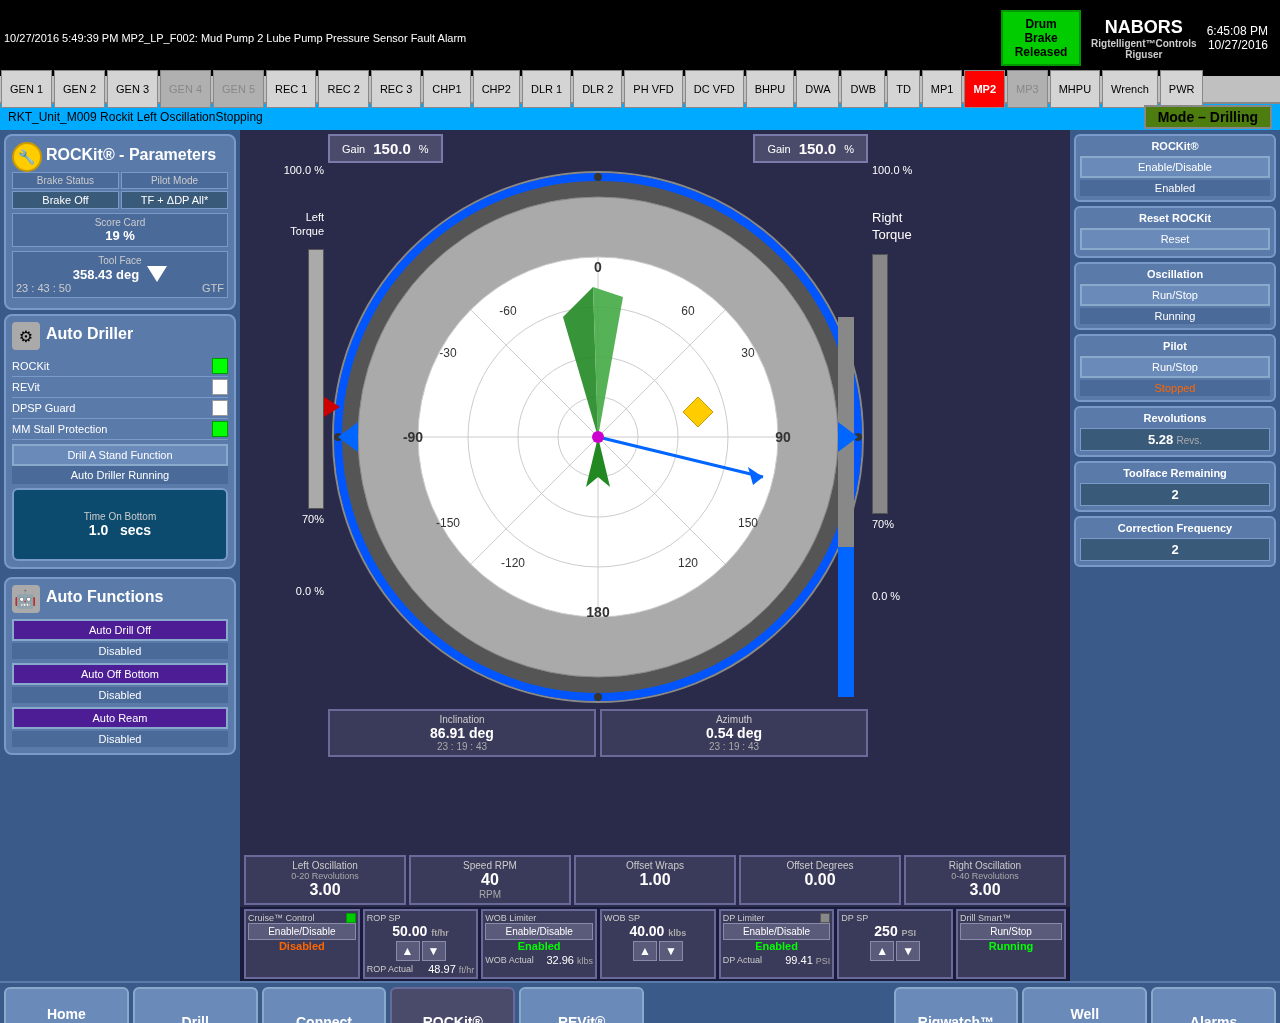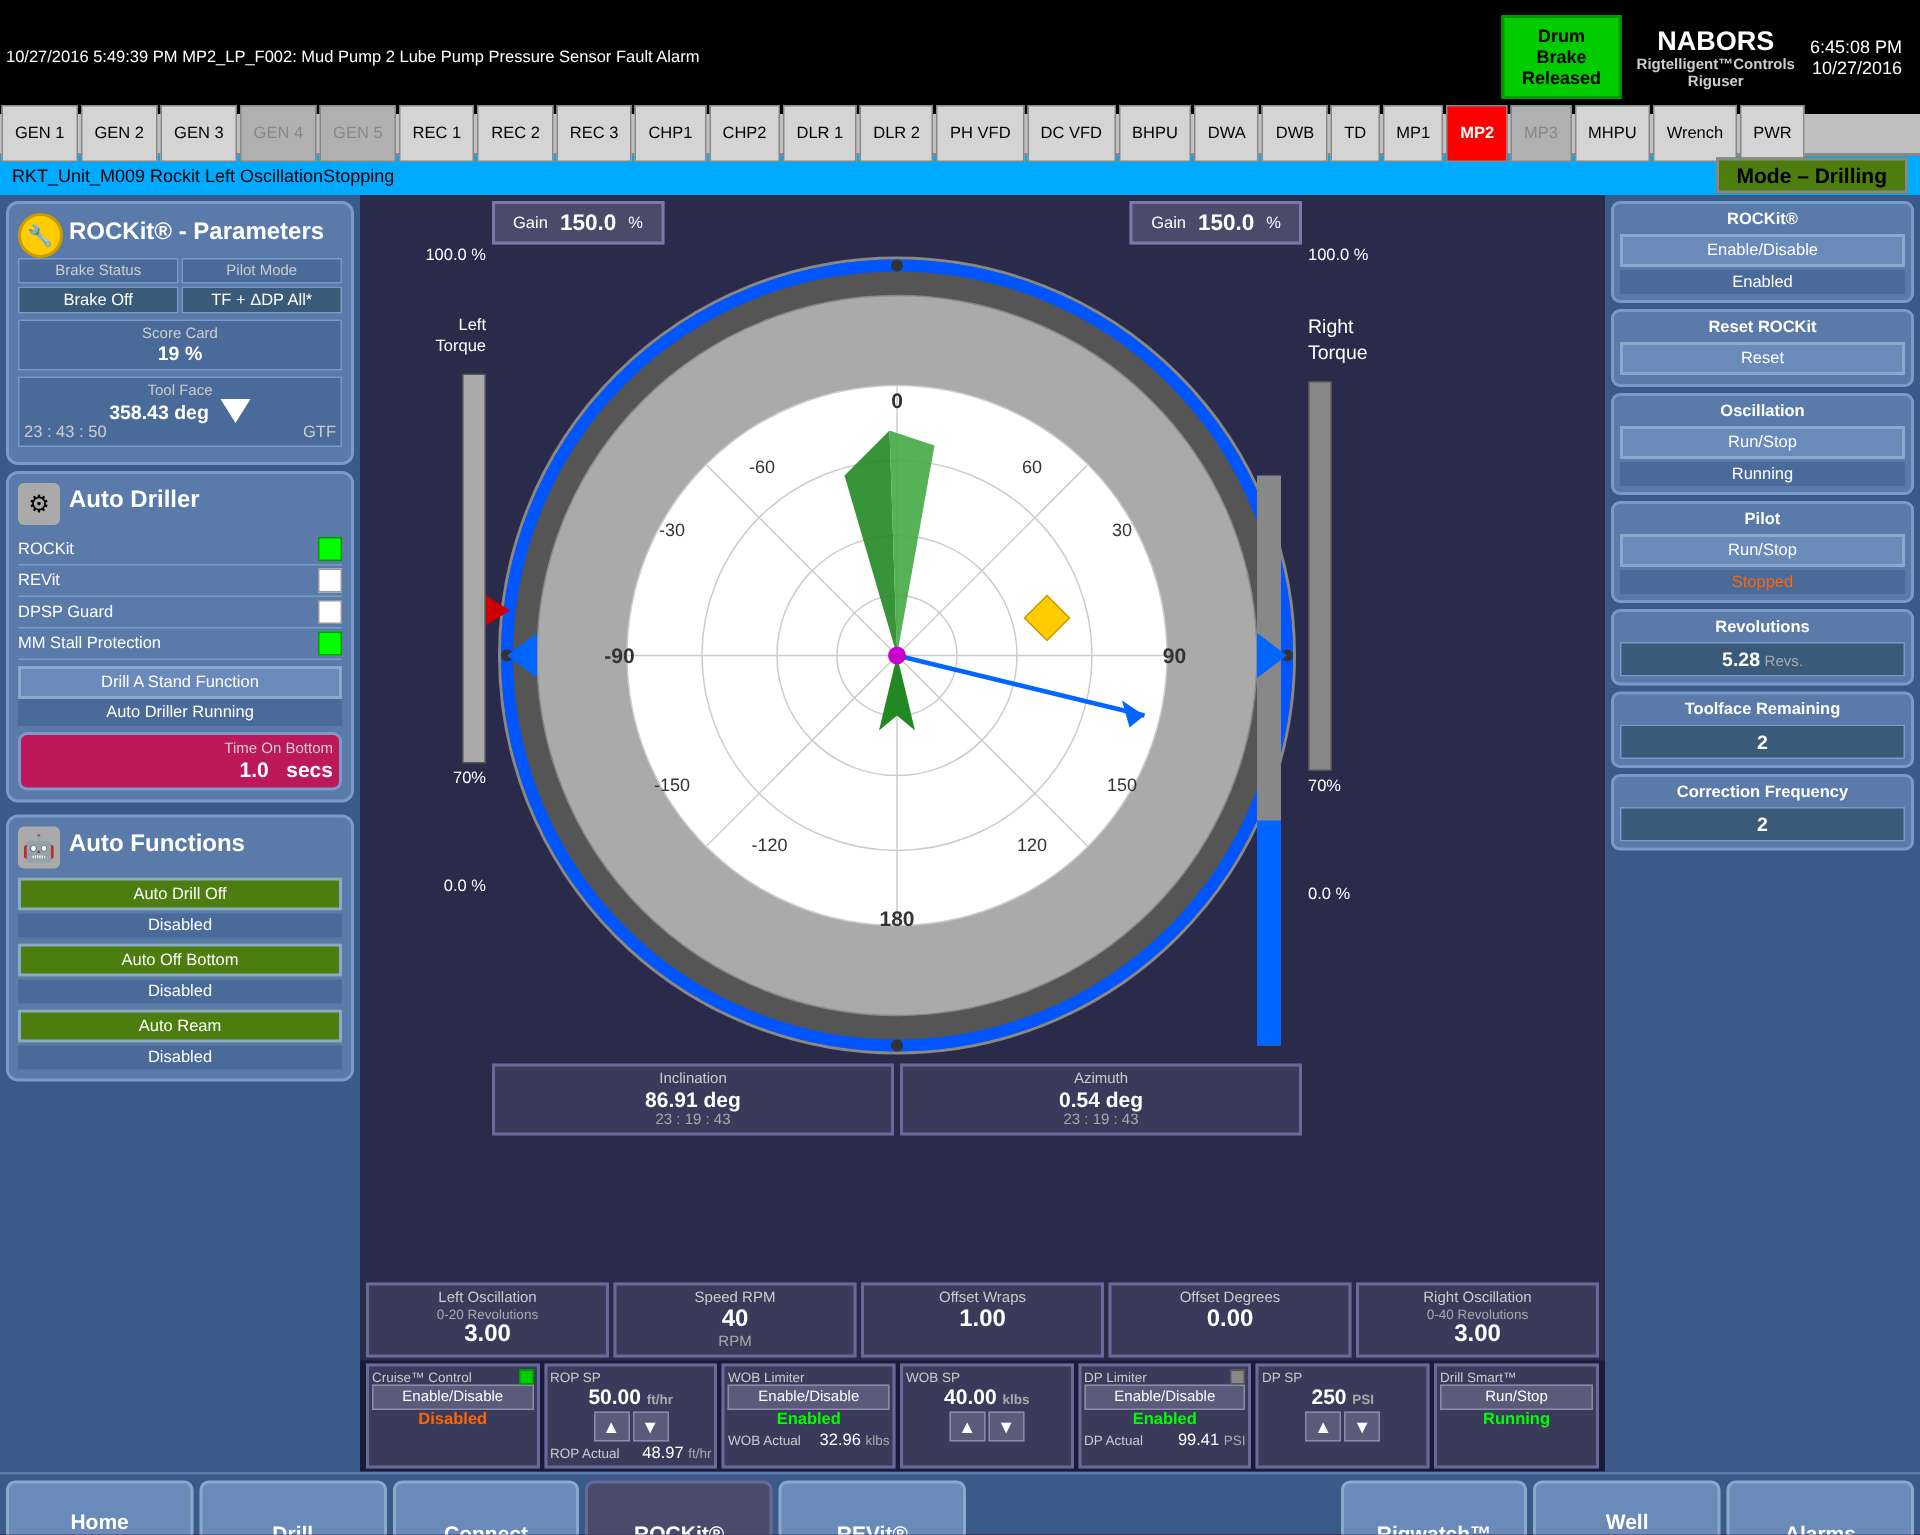--- a/index.html
+++ b/index.html
@@ -56,29 +56,29 @@
     .gear-icon { width: 28px; height: 28px; background: #aaa; border-radius: 4px; display: flex; align-items: center; justify-content: center; font-size: 16px; }
 
     .driller-row { display: flex; align-items: center; justify-content: space-between; padding: 2px 0; border-bottom: 1px solid #7a9aca; }
     .driller-label { color: #fff; font-size: 11px; }
     .indicator-green { width: 16px; height: 16px; background: #00ff00; border: 1px solid #009900; }
     .indicator-white { width: 16px; height: 16px; background: #fff; border: 1px solid #999; }
 
     .drill-stand-btn { background: #6a8aba; border: 2px solid #8aaacc; color: #fff; padding: 3px; text-align: center; font-size: 11px; cursor: pointer; margin-top: 4px; }
     .auto-driller-status { background: #4a6a9a; color: #fff; text-align: center; padding: 3px; font-size: 11px; }
 
-    .time-bottom { background: #be185d; border: 2px solid #7a9aca; border-radius: 6px; padding: 4px; text-align: right; margin-top: 4px; cursor: pointer; }
+    .time-bottom { background: #0c4a6e; border: 2px solid #7a9aca; border-radius: 6px; padding: 21px; text-align: center; margin-top: 4px; cursor: pointer; }
     .time-bottom-label { color: #ccc; font-size: 10px; }
 
     
     .auto-functions { background: #5a7aaa; border: 2px solid #7a9aca; border-radius: 8px; padding: 6px; margin-top: 4px; }
     .auto-functions-header { display: flex; align-items: center; gap: 6px; margin-bottom: 6px; }
     .robot-icon { width: 28px; height: 28px; background: #aaa; border-radius: 4px; display: flex; align-items: center; justify-content: center; font-size: 18px; }
 
-    .func-btn { background: #4d7c0f; border: 2px solid #8aaacc; color: #fff; padding: 3px 6px; text-align: center; font-size: 11px; cursor: pointer; margin-bottom: 2px; }
+    .func-btn { background: #4c1d95; border: 2px solid #8aaacc; color: #fff; padding: 3px 6px; text-align: center; font-size: 11px; cursor: pointer; margin-bottom: 2px; }
     .func-status { background: #4a6a9a; color: #fff; text-align: center; padding: 2px; font-size: 11px; }
 
     
     #center-area { flex: 1; display: flex; flex-direction: column; }
 
     .data-box { background: #3a3a5a; border: 2px solid #6a6a9a; padding: 3px 6px; text-align: center; flex: 1; }
     .data-box-label { color: #ccc; font-size: 10px; }
     .data-box-sub { color: #aaa; font-size: 9px; }
     .data-box-value { color: #fff; font-size: 16px; font-weight: bold; }
     .data-box-unit { color: #aaa; font-size: 10px; }

